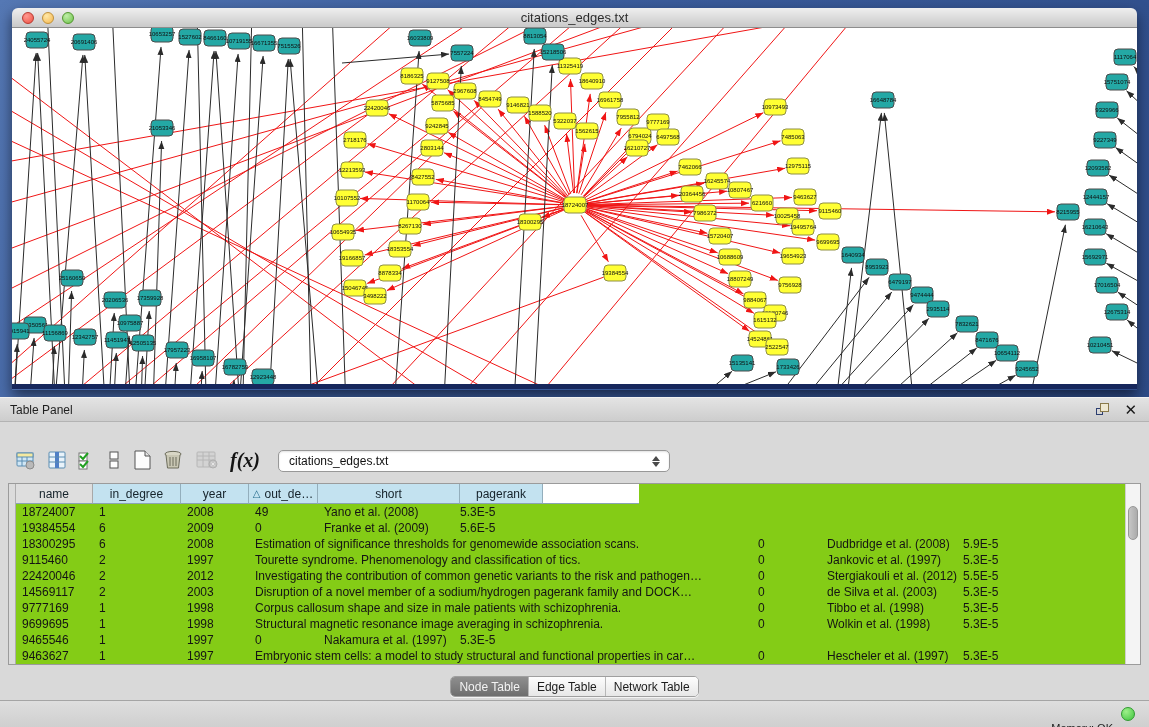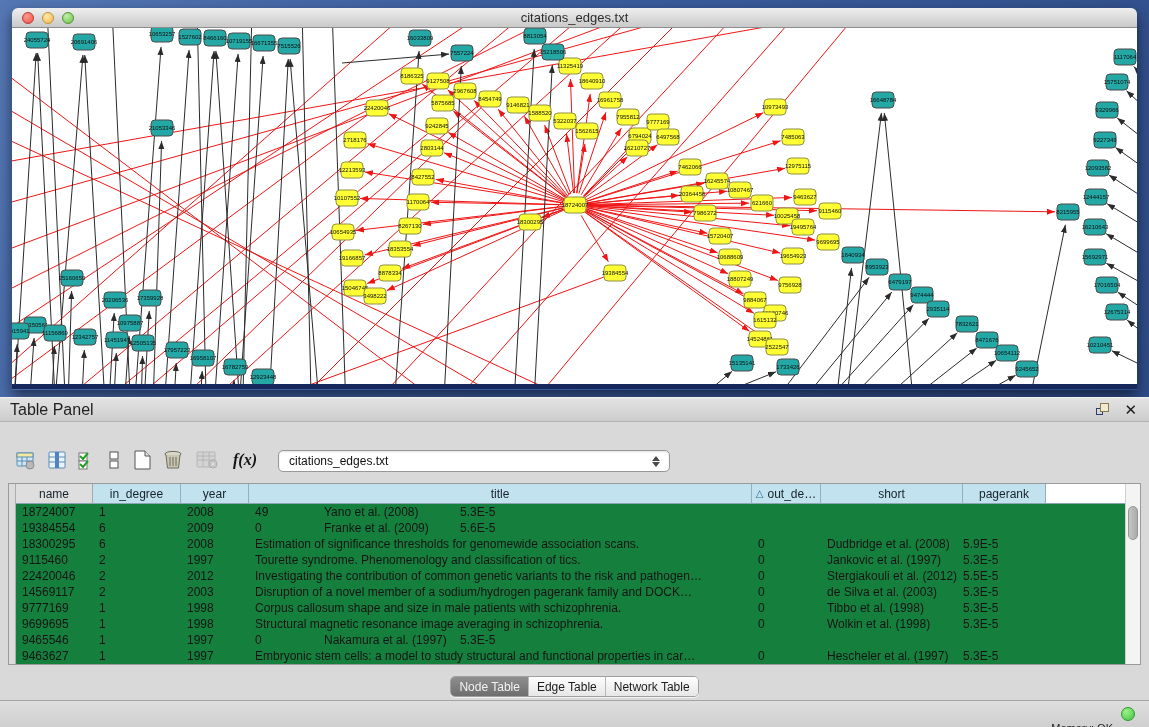--- a/index.html
+++ b/index.html
@@ -25,42 +25,42 @@
   .net-canvas { position:relative; width:1125px; height:361px; background:#ffffff;
     overflow:hidden; border-bottom:5px solid #16275c; }
   .net-canvas svg { display:block; }
 
   
   .table-panel { position:absolute; left:0; top:397px; width:1149px; height:303px;
     background:#d9d9d9; border-top:1px solid #f2f2f2; }
   .tp-header { position:relative; height:24px;
     background:linear-gradient(#e3e3e3,#cdcdcd); border-bottom:1px solid #b3b3b3;
     display:flex; align-items:center; }
-  .tp-title { font-size:16px; color:#1f1f1f; margin-left:10px; }
+  .tp-title { font-size:12px; color:#1f1f1f; margin-left:10px; }
   .tp-header-icons { position:absolute; right:12px; display:flex; gap:14px; align-items:center; }
   .float-icon { width:14px; height:13px; position:relative; }
   .float-icon .sq1 { position:absolute; left:0; top:5px; width:7px; height:7px; border:1px solid #2c3e70; }
   .float-icon .sq2 { position:absolute; left:4px; top:0; width:9px; height:9px; border:1px solid #8a7a4a; background:#efe9d2; }
   .close-x { font-size:15px; font-weight:bold; color:#161616; line-height:14px; }
 
   .toolbar { position:absolute; left:8px; top:48px; height:28px; display:flex; align-items:center; }
   .tool-btn { display:flex; align-items:center; justify-content:center; }
   .fx { font-family:"Liberation Serif","DejaVu Serif",serif; font-style:italic; font-weight:bold;
-    font-size:16px; color:#141414; }
+    font-size:20px; color:#141414; }
   .combo { position:absolute; left:278px; top:52px; width:392px; height:22px; background:#ffffff;
     border:1px solid #989898; border-radius:5px; display:flex; align-items:center;
     box-shadow:inset 0 1px 2px rgba(0,0,0,.12); }
   .combo-text { font-size:12px; color:#111; margin-left:10px; }
   .combo-arrows { position:absolute; right:9px; display:flex; flex-direction:column; gap:1px; }
   .combo-arrows i { width:0; height:0; border-left:4px solid transparent; border-right:4px solid transparent; }
   .arr-up   { border-bottom:5px solid #4a4a4a; }
   .arr-down { border-top:5px solid #4a4a4a; }
 
   .table-box { position:absolute; left:8px; top:85px; width:1133px; height:182px;
-    background:#15803d; border:1px solid #9b9b9b; overflow:hidden; }
+    background:#84cc16; border:1px solid #9b9b9b; overflow:hidden; }
   .gutter { position:absolute; left:0; top:0; width:7px; height:100%;
     background:#dcdcdc; border-right:1px solid #adadad; }
   .thead { position:absolute; left:7px; top:0; height:20px; display:flex; }
   .hcell { height:20px; background:#c3e2f0; border-right:1px solid #93aebc;
     border-bottom:1px solid #8aa4b2; font-size:12px; color:#15222a;
     display:flex; align-items:center; justify-content:center; gap:4px; overflow:hidden; white-space:nowrap; }
   .hcell.gray { background:#dedede; border-right-color:#a8a8a8; }
   .sort-glyph { color:#2a6f8f; font-size:10px; }
   .tbody { position:absolute; left:7px; top:20px; }
   .trow { display:flex; height:16px; }
@@ -783,23 +783,20 @@
       <div class="thead" id="thead">
           <div class="hcell c0 gray">
             <span>name</span>
           </div>
           <div class="hcell c1">
             <span>in_degree</span>
           </div>
           <div class="hcell c2">
             <span>year</span>
           </div>
-          <div class="hcell c3">
-            <span>title</span>
-          </div>
           <div class="hcell c4">
             <span class="sort-glyph">△</span>
             <span>out_de…</span>
           </div>
           <div class="hcell c5">
             <span>short</span>
           </div>
           <div class="hcell c6">
             <span>pagerank</span>
           </div>

